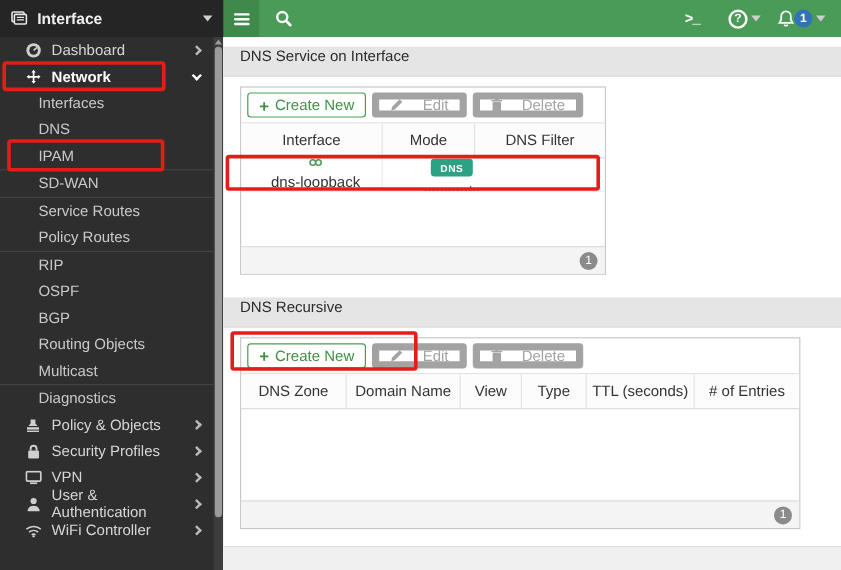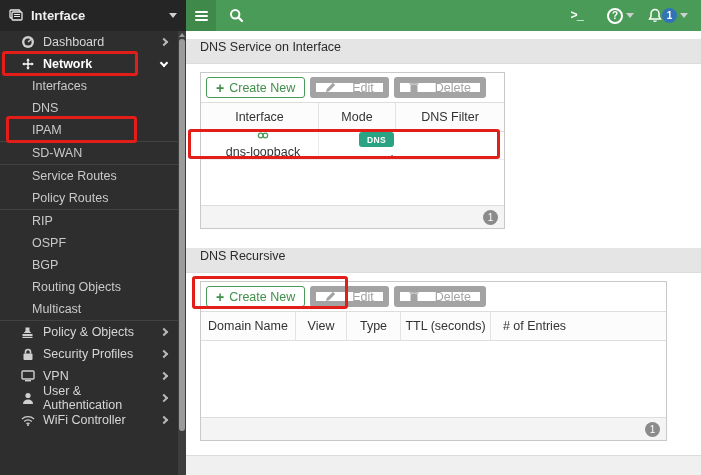--- a/index.html
+++ b/index.html
@@ -168,20 +168,23 @@
       <div class="nav-item sub">
           <span>BGP</span>
         </div>
       <div class="nav-item sub">
           <span>Routing Objects</span>
         </div>
       <div class="nav-item sub">
           <span>Multicast</span>
         </div>
       <div class="nav-div"></div>
+      <div class="nav-item sub">
+          <span>Diagnostics</span>
+        </div>
       <div class="nav-item">
         <span class="sb-icon">
           <svg width="13" height="13" viewBox="0 0 13 13" fill="#cfcfcf">
               <path d="M4.5 1.5h4v3.5l1.8 2H2.7l1.8-2z"></path>
               <rect x="1.5" y="8" width="10" height="2"></rect>
               <rect x="1.5" y="10.8" width="10" height="1.2"></rect>
             </svg>
         </span>
         <span>Policy &amp; Objects</span>
         <span class="chev chev-right"></span>
@@ -335,20 +338,21 @@
           <button class="btn btn-dis">
             <svg width="10" height="12" viewBox="0 0 10 12">
                 <rect x="1.5" y="3" width="7" height="8" rx="1" fill="#a3a3a3"></rect>
                 <rect x="0.5" y="1.3" width="9" height="1.3" fill="#a3a3a3"></rect>
                 <rect x="3.5" y="0.2" width="3" height="1.2" fill="#a3a3a3"></rect>
               </svg>
             <span>Delete</span>
           </button>
         </div>
         <div class="tbl-head">
+          <div class="th t2c1">DNS Zone</div>
           <div class="th t2c2">Domain Name</div>
           <div class="th t2c4">View</div>
           <div class="th t2c3">Type</div>
           <div class="th t2c5">TTL (seconds)</div>
           <div class="th t2c6"># of Entries</div>
         </div>
         <div class="empty2"></div>
         <div class="tfoot">
           <span class="page-badge">1</span>
         </div>

